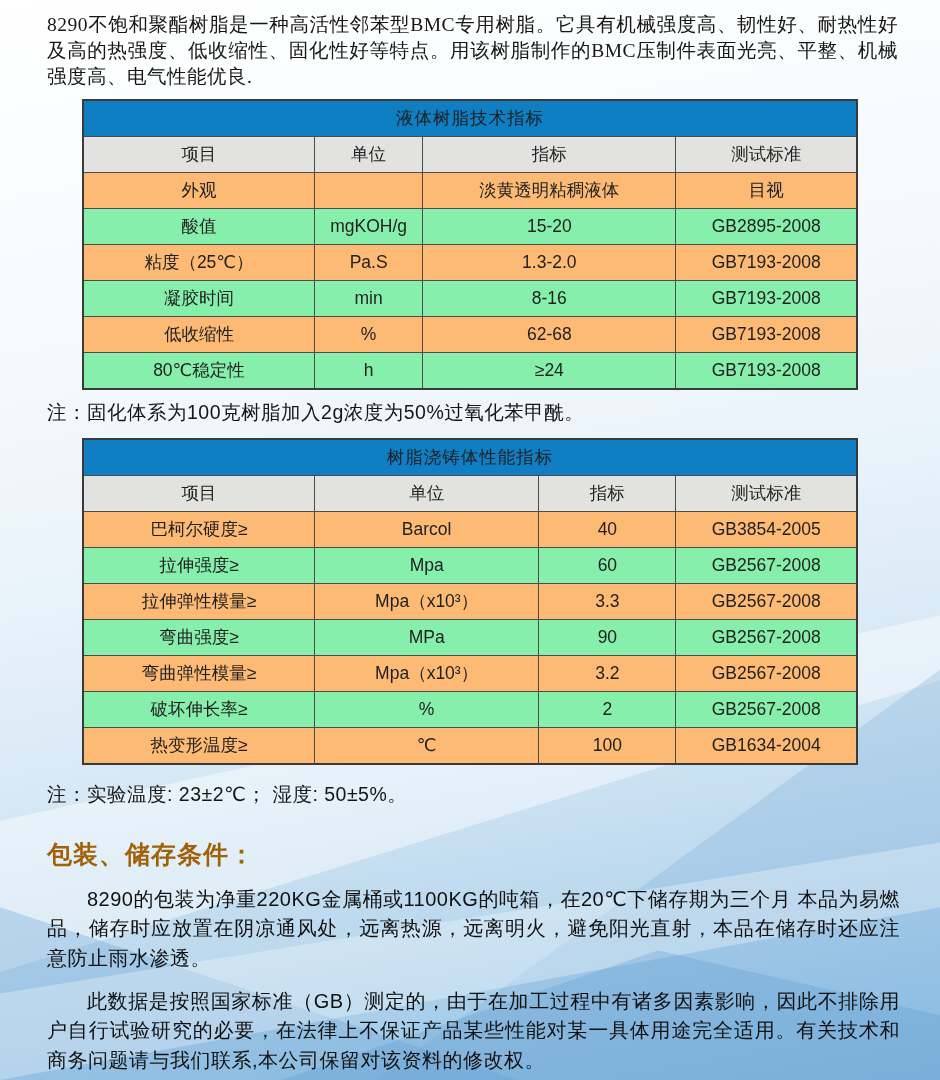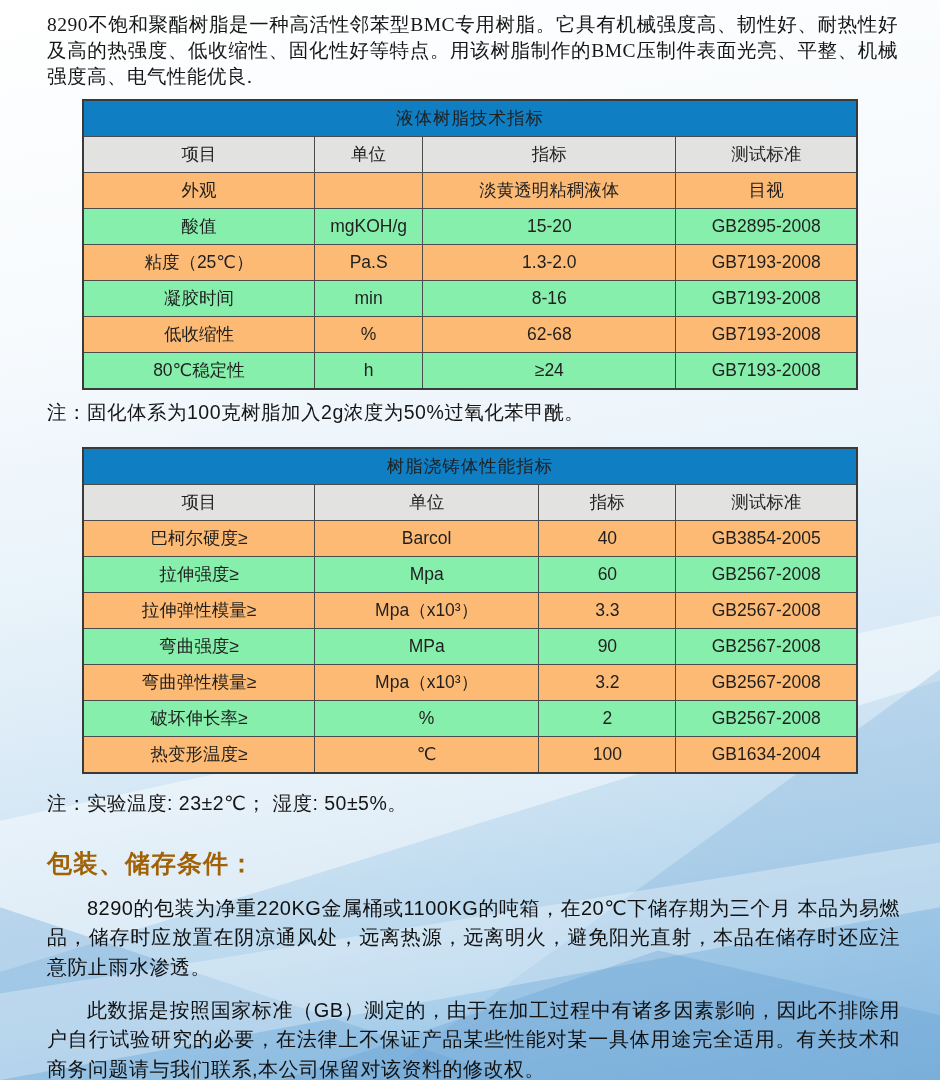--- a/index.html
+++ b/index.html
@@ -36,21 +36,21 @@
     border:1px solid #0f7ec3;border-bottom:2px solid #ffffff;letter-spacing:1px;
   }
   .header-row td{background:#e2e2e0;}
   .row-gray td{background:#86efac;}
   .row-white td{background:#fdba74;}
   .tbl1 col.c1{width:29.9%}.tbl1 col.c2{width:14.0%}.tbl1 col.c3{width:32.7%}.tbl1 col.c4{width:23.4%}
   .tbl2 col.c1{width:29.9%}.tbl2 col.c2{width:29.0%}.tbl2 col.c3{width:17.7%}.tbl2 col.c4{width:23.4%}
   .note{
     margin:8px 42px 0 47px;font-size:19.5px;color:#161616;letter-spacing:0.5px;
   }
-  .note-1{margin-top:9px;margin-bottom:21px;}
+  .note-1{margin-top:9px;margin-bottom:12px;}
   .note-2{margin-top:16px;}
   .section-heading{
     margin:30px 42px 0 47px;font-size:25px;font-weight:bold;color:#a16207;letter-spacing:1px;
   }
   .body-para{
     margin:14px 40px 0 47px;font-size:20px;line-height:1.47;color:#121212;
     text-indent:2em;text-align:justify;letter-spacing:0.5px;
   }
 </style>
 </head>

